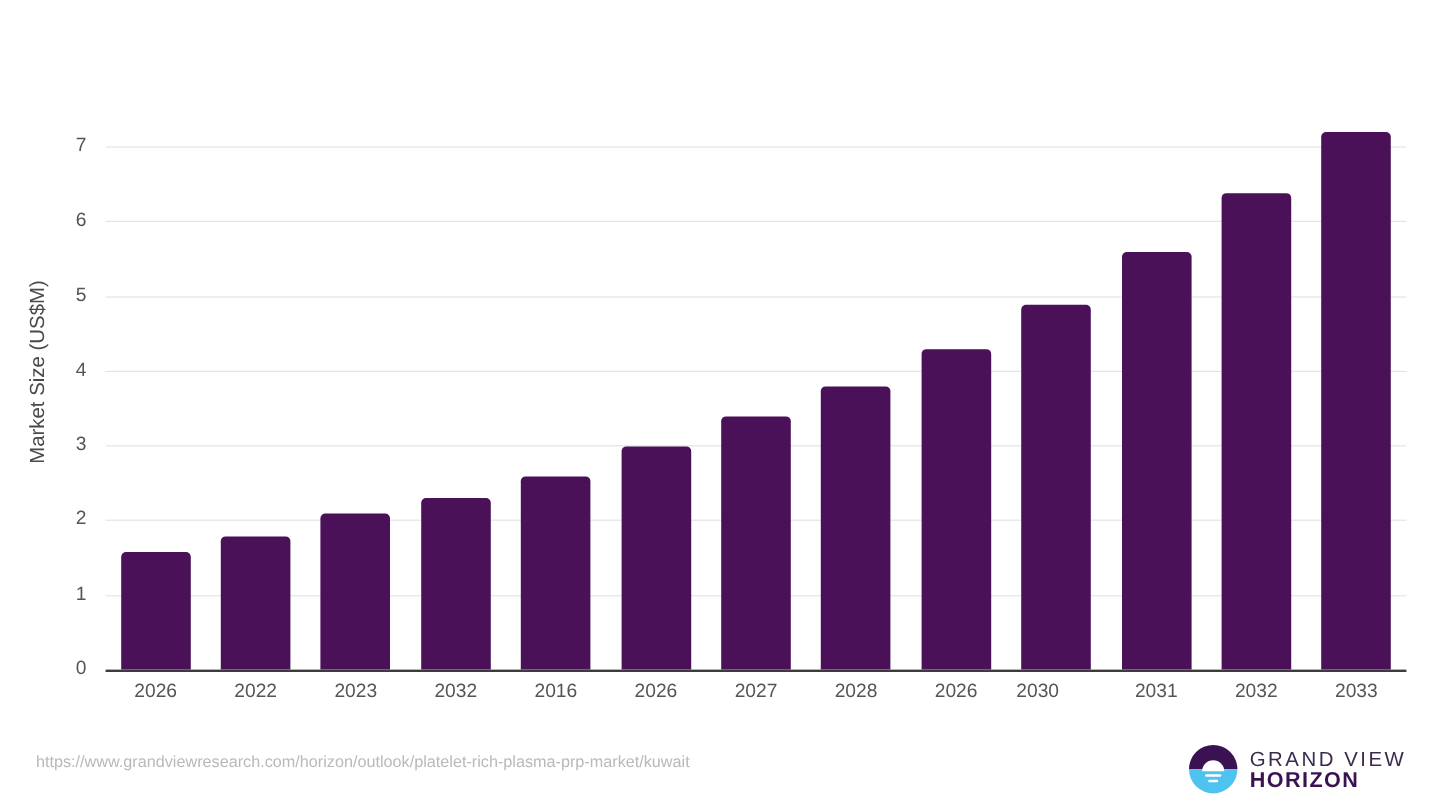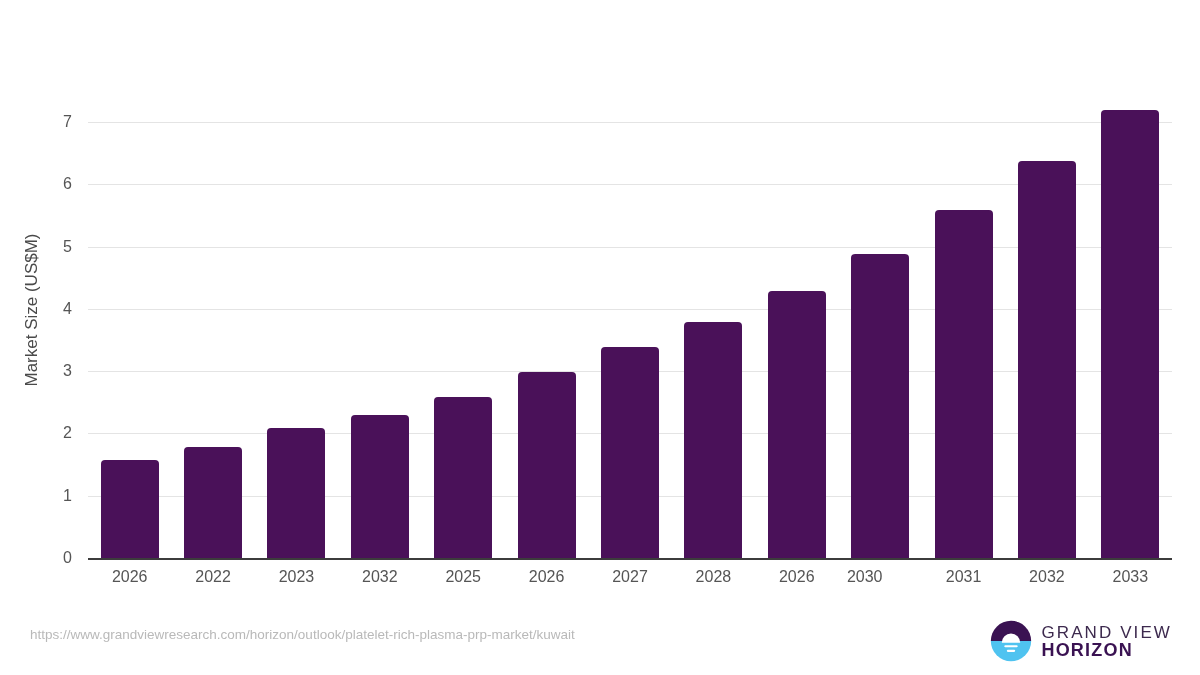--- a/index.html
+++ b/index.html
@@ -217,21 +217,21 @@
       <div class="bar" title="2031: 5.58" style="left: 846.538px; width: 58px; height: 347.554px; background: rgb(74, 17, 89);"></div>
       <div class="bar" title="2032: 6.38" style="left: 929.923px; width: 58px; height: 397.383px; background: rgb(74, 17, 89);"></div>
       <div class="bar" title="2033: 7.19" style="left: 1013.31px; width: 58px; height: 447.834px; background: rgb(74, 17, 89);"></div>
     </div>
 
   <div id="xlabels">
       <div class="xtick" style="left: 0px; width: 83.3846px;">2026</div>
       <div class="xtick" style="left: 83.3846px; width: 83.3846px;">2022</div>
       <div class="xtick" style="left: 166.769px; width: 83.3846px; text-align: center;">2023</div>
       <div class="xtick" style="left: 250.154px; width: 83.3846px;">2032</div>
-      <div class="xtick" style="left: 333.538px; width: 83.3846px;">2025</div>
+      <div class="xtick" style="left: 333.538px; width: 83.3846px;">2016</div>
       <div class="xtick" style="left: 416.923px; width: 83.3846px;">2026</div>
       <div class="xtick" style="left: 500.308px; width: 83.3846px;">2027</div>
       <div class="xtick" style="left: 583.692px; width: 83.3846px;">2028</div>
       <div class="xtick" style="left: 667.077px; width: 83.3846px;">2026</div>
       <div class="xtick" style="left: 735px; width: 83.3846px;">2030</div>
       <div class="xtick" style="left: 833.846px; width: 83.3846px;">2031</div>
       <div class="xtick" style="left: 917.231px; width: 83.3846px;">2032</div>
       <div class="xtick" style="left: 1000.62px; width: 83.3846px;">2033</div>
     </div>
 

